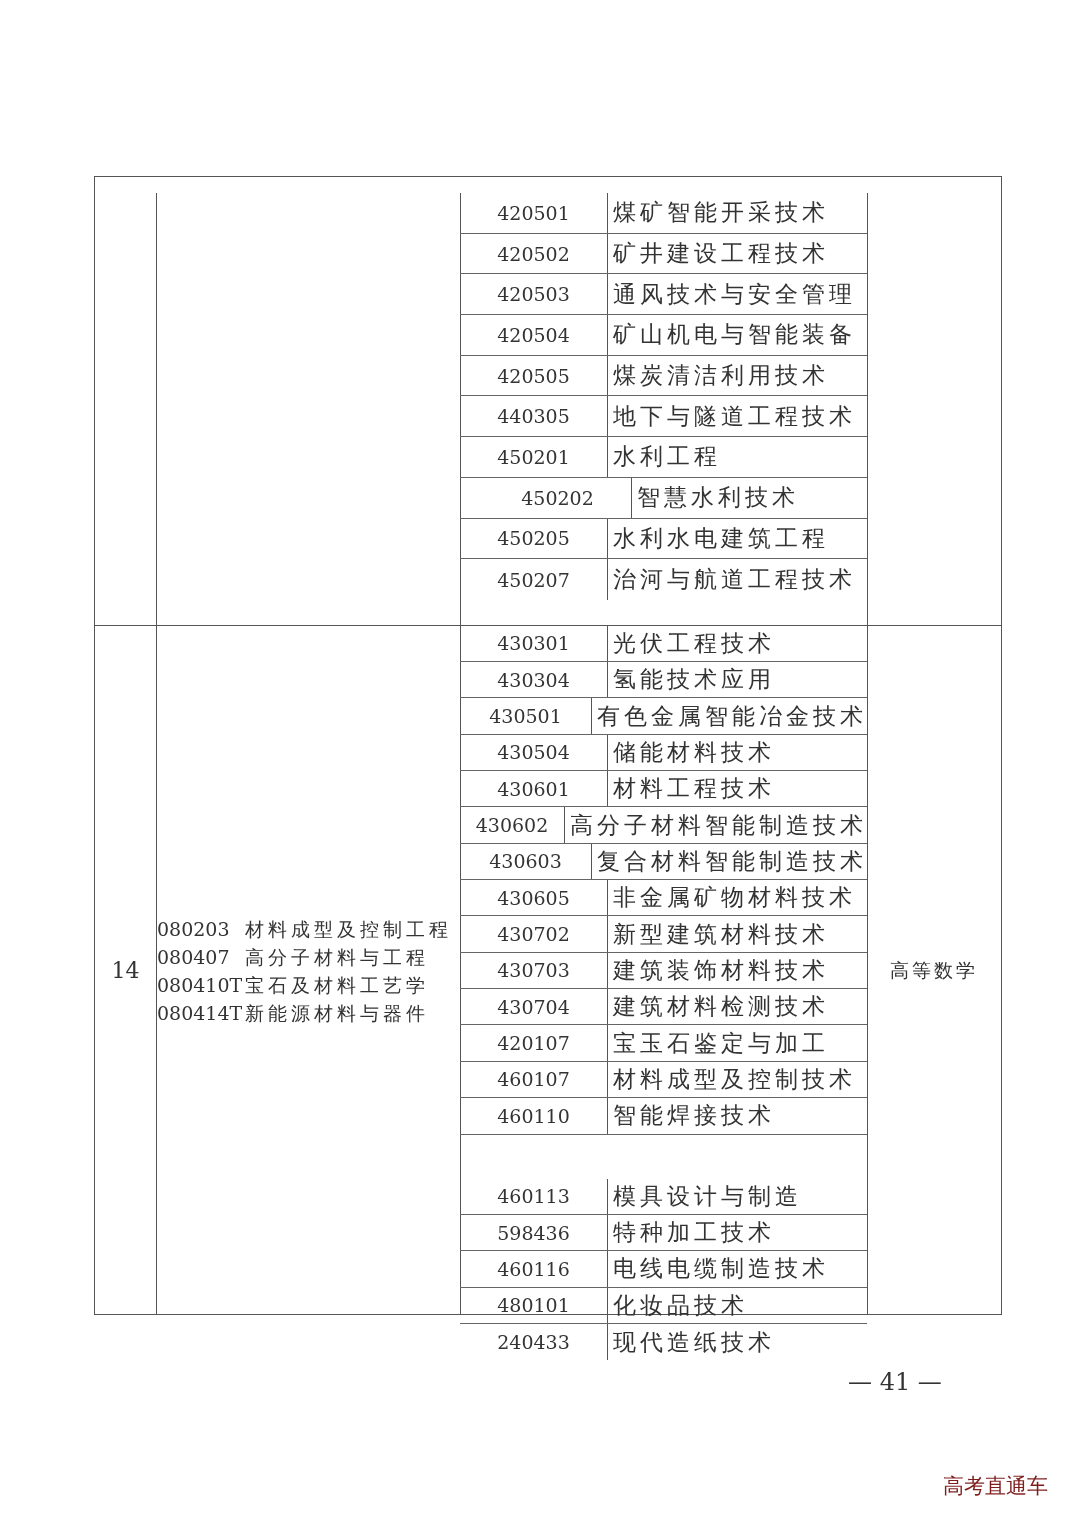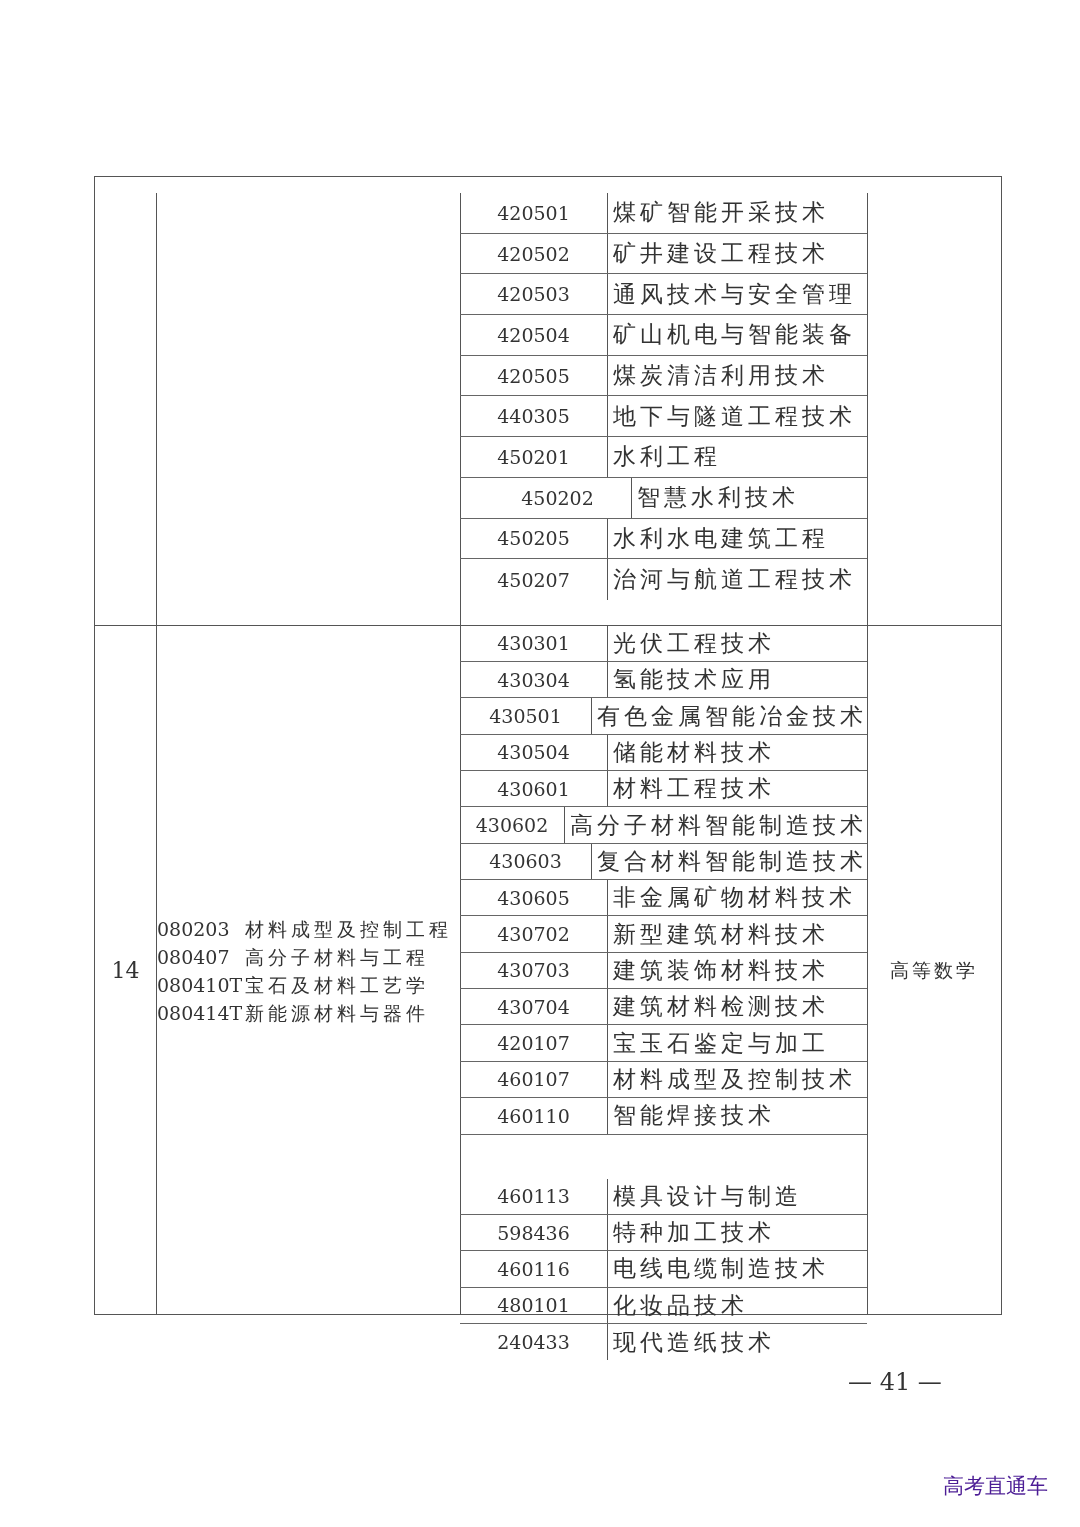--- a/index.html
+++ b/index.html
@@ -20,21 +20,21 @@
   .row { display: flex; box-sizing: border-box; border-bottom: 1.5px solid #666; }
   .row:last-child { border-bottom: none; }
   .code { width: 148px; border-right: 1.5px solid #555; display: flex; align-items: center; justify-content: center;
           font-size: 19px; box-sizing: border-box; }
   .name { flex: 1; display: flex; align-items: center; padding-left: 5px; font-size: 23px; letter-spacing: 4px;
           white-space: nowrap; }
   .c-subj { position: absolute; left: 772px; top: 0; bottom: 0; right: 0; display: flex; align-items: center;
             justify-content: center; font-size: 19px; letter-spacing: 3px; }
   .page-num { position: absolute; left: 848px; top: 1368px; font-size: 24px; color: #333; white-space: nowrap; }
   .watermark { position: absolute; left: 943px; top: 1472px; font-family: "DejaVu Sans", "Liberation Sans", sans-serif;
-               font-size: 21px; color: #4c1d95; }
+               font-size: 21px; color: #7f1d1d; }
 </style>
 </head>
 <body>
 
 <div class="tbl" id="tbl">
     <div class="group" style="top: 16px; height: 447.7px;">
       <div class="c-idx"></div>
       <div class="c-ug"></div>
       <div class="c-list">
         <div class="row" style="height: 40.7px;">

